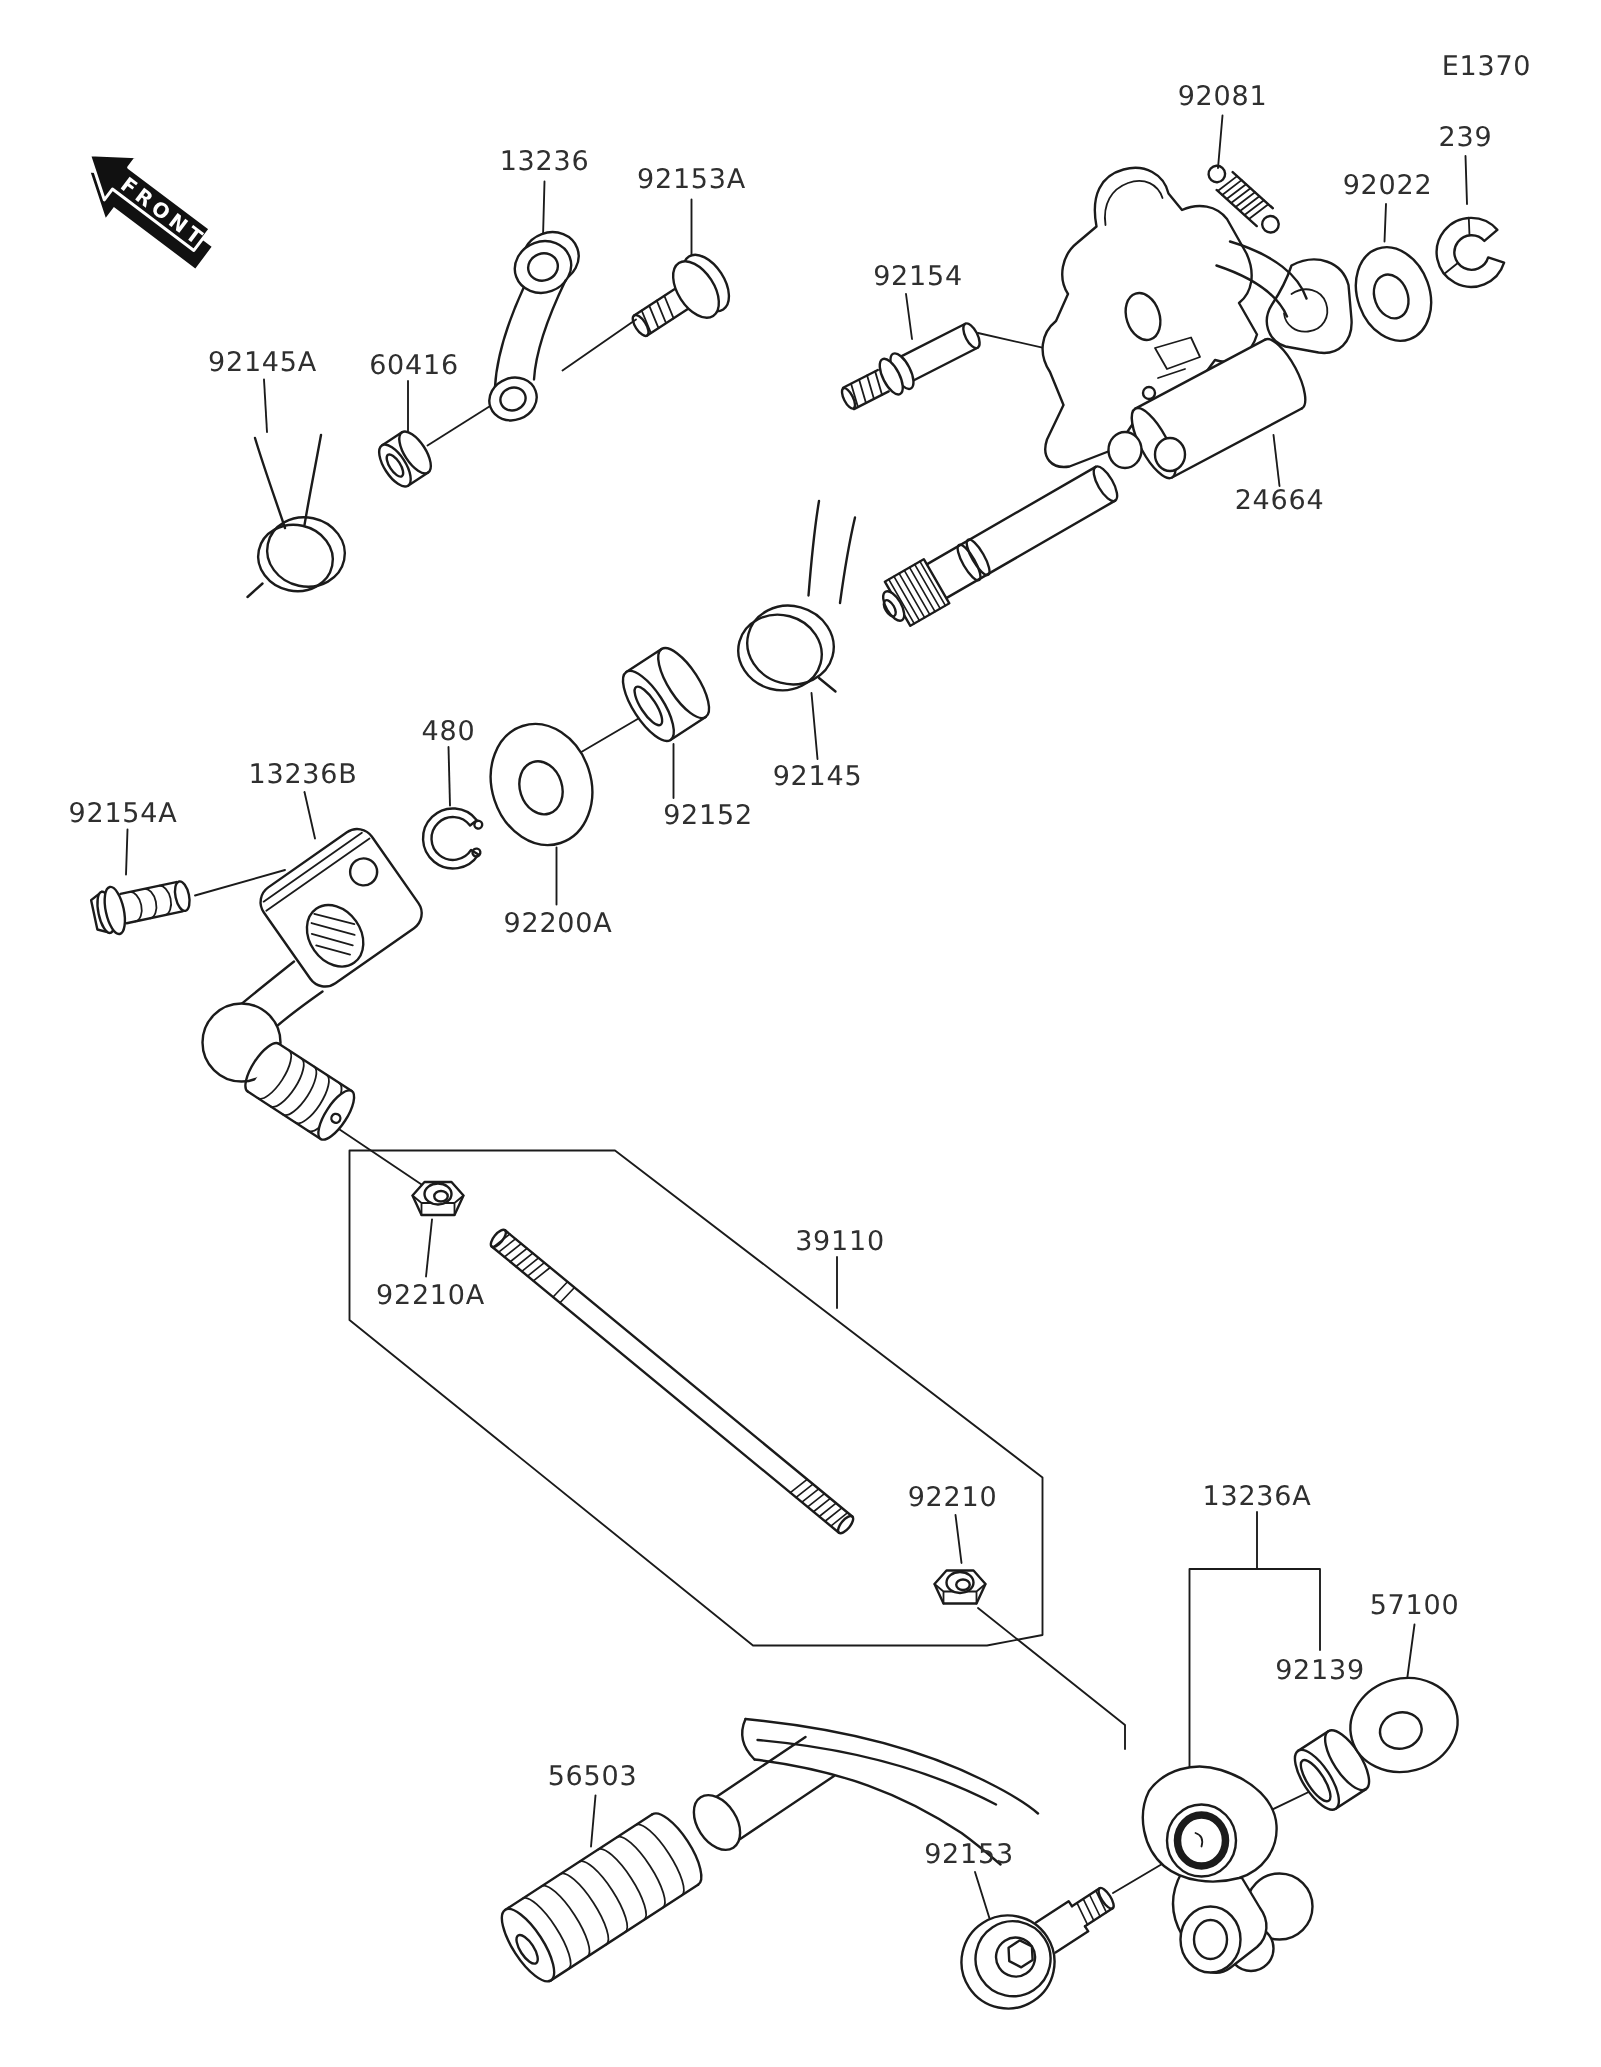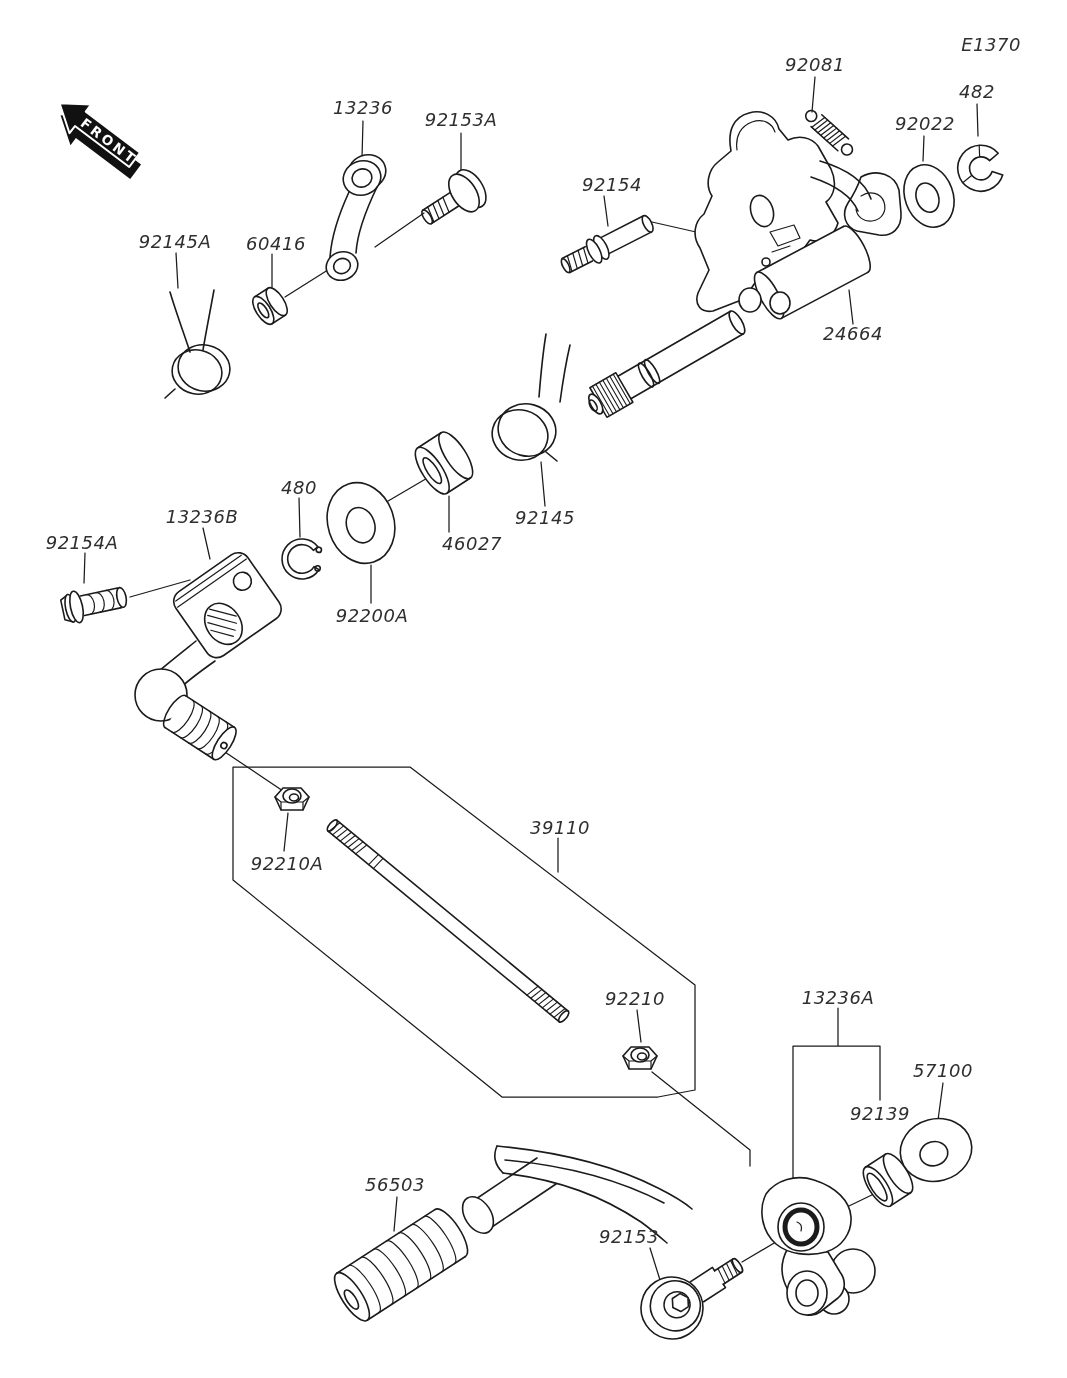--- a/index.html
+++ b/index.html
@@ -1,20 +1,20 @@
 <!DOCTYPE html>
 <html><head>
 <meta charset="utf-8">
 <style>
   html,body{margin:0;padding:0;background:#fff;}
   .stage{position:relative;width:1067px;height:1378px;background:#ffffff;overflow:hidden;
          font-family:"DejaVu Sans", sans-serif;}
   .stage svg{position:absolute;left:0;top:0;}
   .label{position:absolute;transform:translateX(-50%);font-size:18px;line-height:1;
-         color:#2f2f2f;letter-spacing:0.5px;white-space:nowrap;font-style:italic;}
+         color:#2f2f2f;letter-spacing:0.5px;white-space:nowrap;}
 </style>
 </head>
 <body>
 
 <div class="stage">
 
 <svg width="1067" height="1378" viewBox="0 0 1067 1378">
   <g stroke="#1b1b1b" fill="none" stroke-width="1.6" stroke-linecap="round" stroke-linejoin="round">
 
     <g stroke-width="1.25">
@@ -279,34 +279,34 @@
       <ellipse cx="78" cy="0" rx="3" ry="8"></ellipse>
     </g>
 
   </g>
 </svg>
 
 <div class="label" style="left:991px;top:36px">E1370</div>
 <div class="label" style="left:363px;top:99px">13236</div>
 <div class="label" style="left:461px;top:111px">92153A</div>
 <div class="label" style="left:815px;top:56px">92081</div>
-<div class="label" style="left:977px;top:83px">482</div>
+<div class="label" style="left:977px;top:83px">239</div>
 <div class="label" style="left:925px;top:115px">92022</div>
 <div class="label" style="left:612px;top:176px">92154</div>
 <div class="label" style="left:853px;top:325px">24664</div>
 <div class="label" style="left:175px;top:233px">92145A</div>
 <div class="label" style="left:276px;top:235px">60416</div>
 <div class="label" style="left:299px;top:479px">480</div>
 <div class="label" style="left:202px;top:508px">13236B</div>
 <div class="label" style="left:82px;top:534px">92154A</div>
 <div class="label" style="left:372px;top:607px">92200A</div>
-<div class="label" style="left:472px;top:535px">46027</div>
+<div class="label" style="left:472px;top:535px">92152</div>
 <div class="label" style="left:545px;top:509px">92145</div>
 <div class="label" style="left:287px;top:855px">92210A</div>
 <div class="label" style="left:560px;top:819px">39110</div>
 <div class="label" style="left:635px;top:990px">92210</div>
 <div class="label" style="left:838px;top:989px">13236A</div>
 <div class="label" style="left:943px;top:1062px">57100</div>
 <div class="label" style="left:880px;top:1105px">92139</div>
 <div class="label" style="left:395px;top:1176px">56503</div>
-<div class="label" style="left:629px;top:1228px">92153</div>
+<div class="label" style="left:646px;top:1228px">92153</div>
 
 </div>
 
 </body></html>

